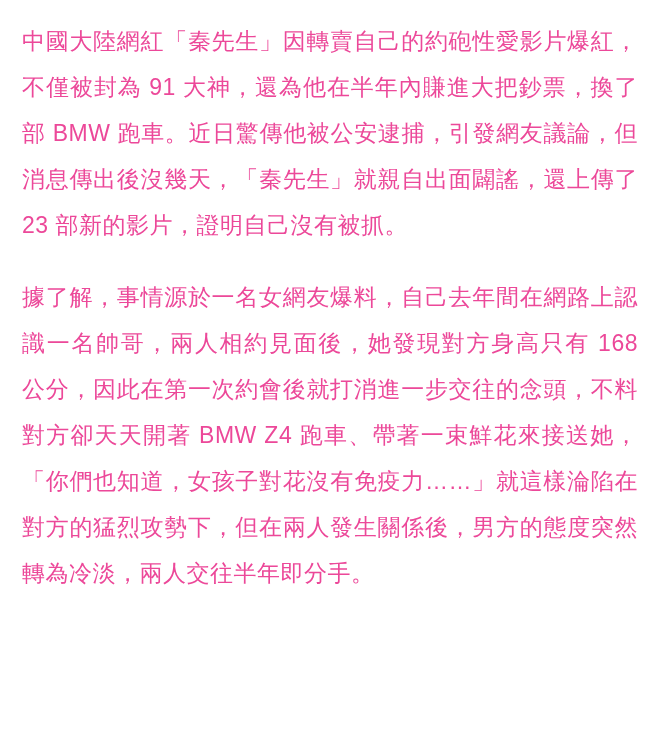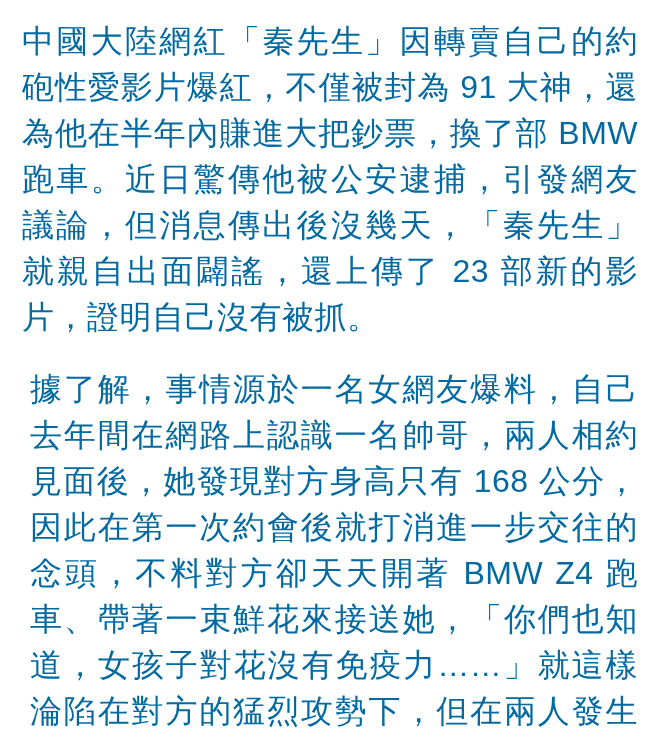--- a/index.html
+++ b/index.html
@@ -13,32 +13,31 @@
     font-family: "Liberation Sans", "DejaVu Sans", sans-serif;
     color: #1b1b1b;
     overflow: hidden;
   }
   .article {
     box-sizing: border-box;
     width: 660px;
     padding: 18px 22px 0 22px;
   }
   .para {
-    font-size: 32px;
+    font-size: 23px;
     line-height: 46px;
     letter-spacing: 0.5px;
     text-align: justify;
     text-justify: inter-character;
     margin: 0 0 26px 0;
-    color: #0369a1;
+    color: #ec4899;
     word-break: break-all;
   }
   .para:last-child {
     margin-bottom: 0;
-    margin-left: 8px;
   }
 </style>
 </head>
 <body>
 
 <div class="article">
   <p class="para">中國大陸網紅「秦先生」因轉賣自己的約砲性愛影片爆紅，不僅被封為 91 大神，還為他在半年內賺進大把鈔票，換了部 BMW 跑車。近日驚傳他被公安逮捕，引發網友議論，但消息傳出後沒幾天，「秦先生」就親自出面闢謠，還上傳了 23 部新的影片，證明自己沒有被抓。</p>
   <p class="para">據了解，事情源於一名女網友爆料，自己去年間在網路上認識一名帥哥，兩人相約見面後，她發現對方身高只有 168 公分，因此在第一次約會後就打消進一步交往的念頭，不料對方卻天天開著 BMW Z4 跑車、帶著一束鮮花來接送她，「你們也知道，女孩子對花沒有免疫力……」就這樣淪陷在對方的猛烈攻勢下，但在兩人發生關係後，男方的態度突然轉為冷淡，兩人交往半年即分手。</p>
 </div>
 

